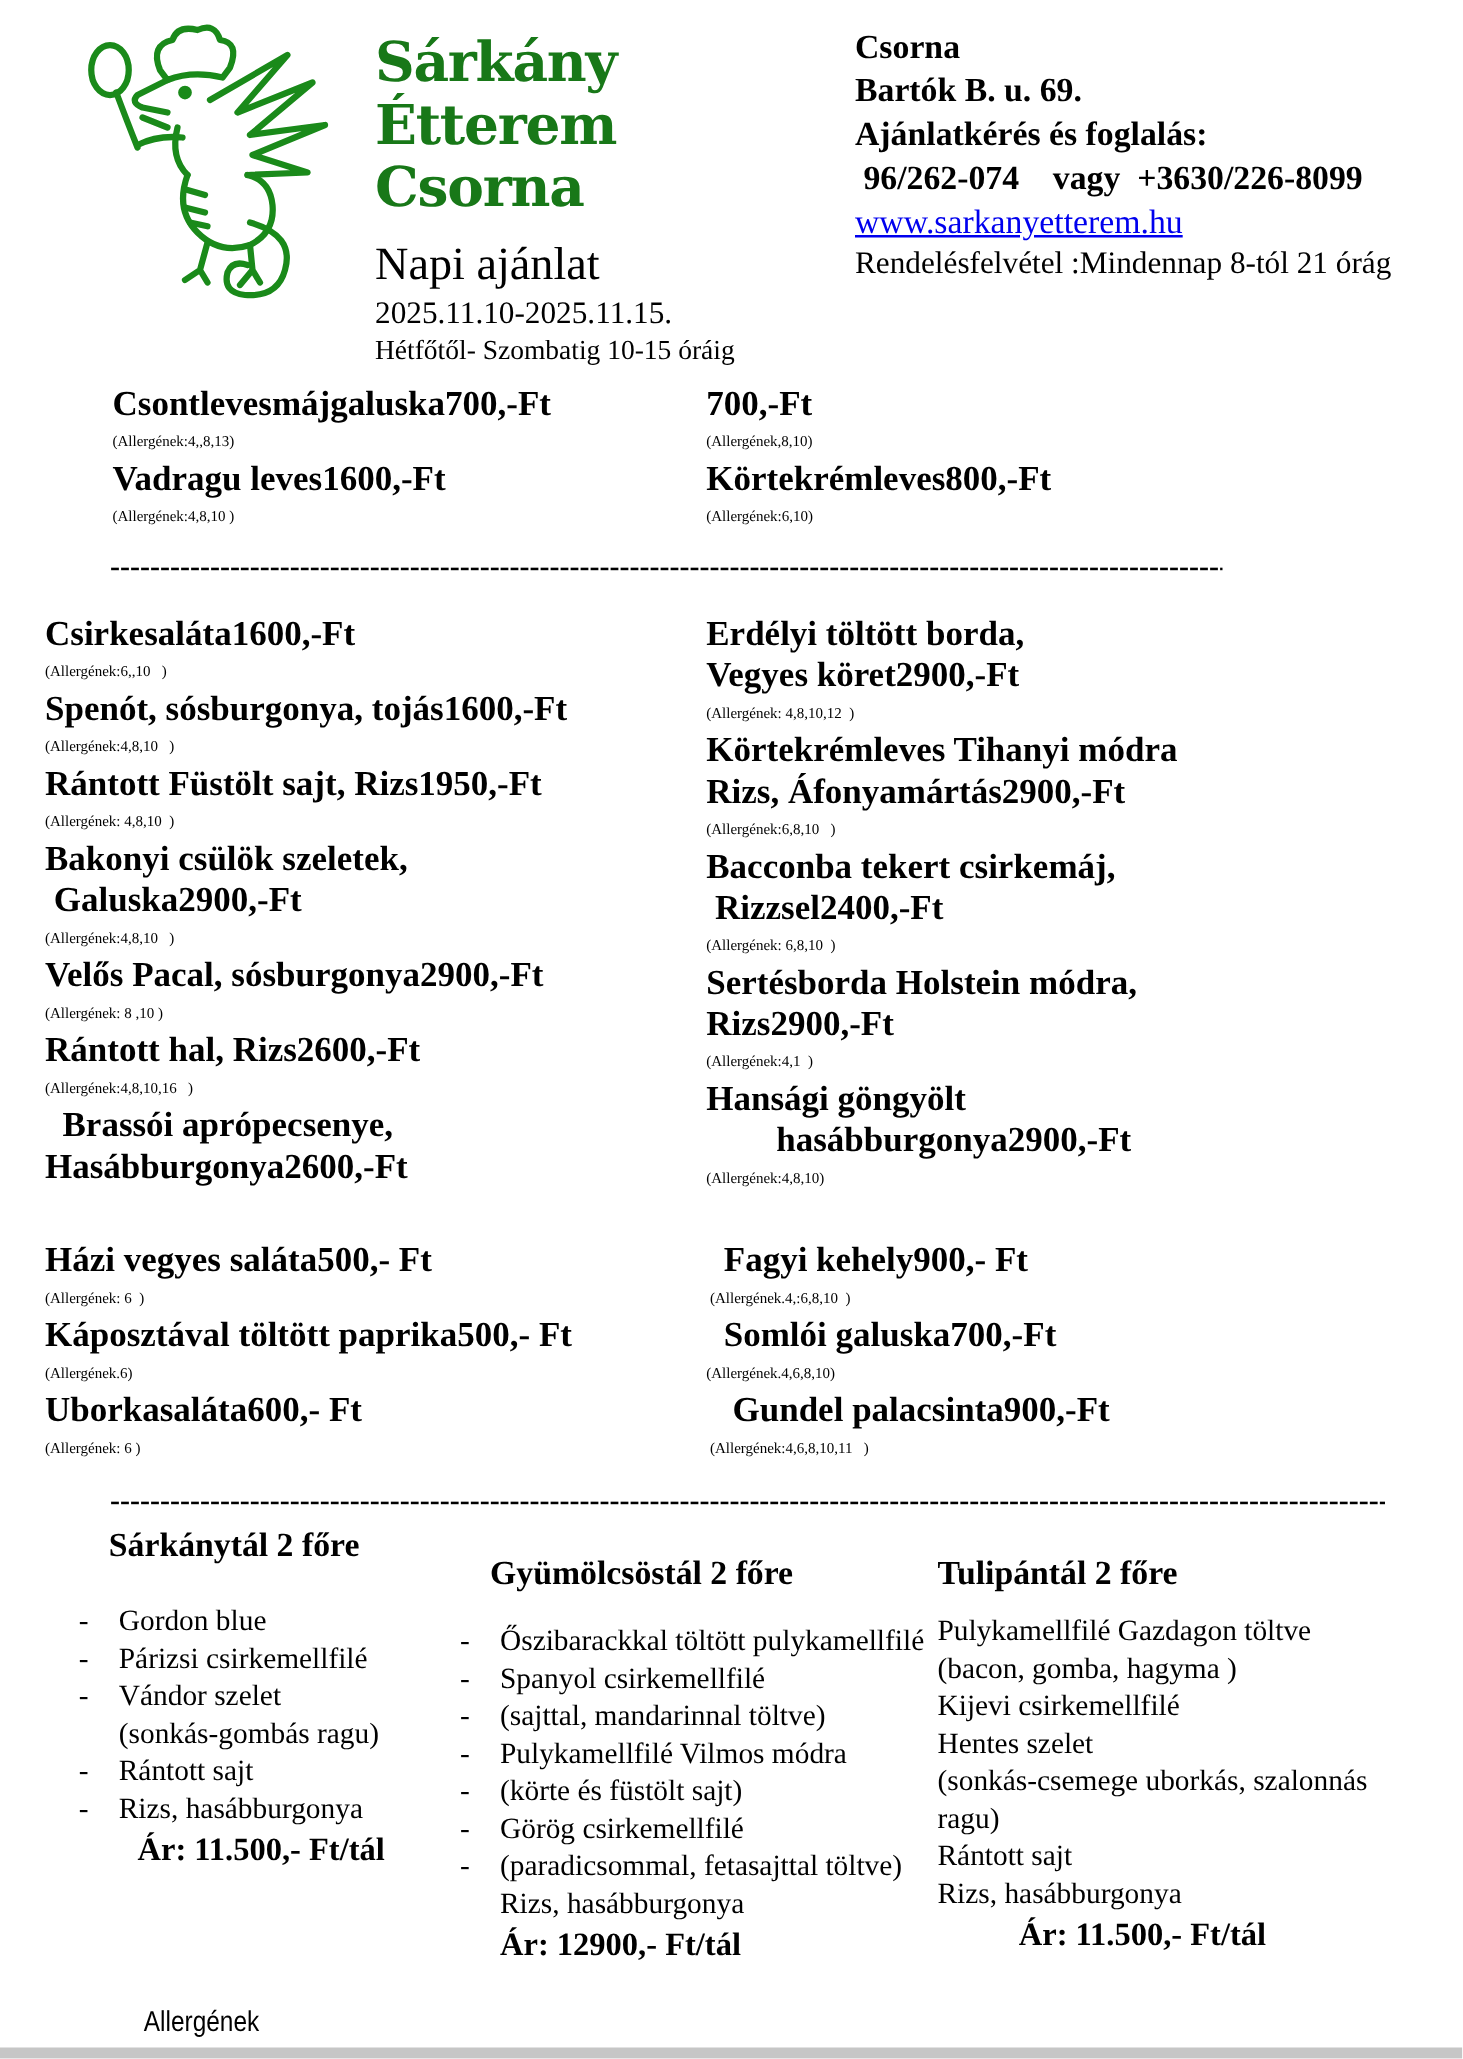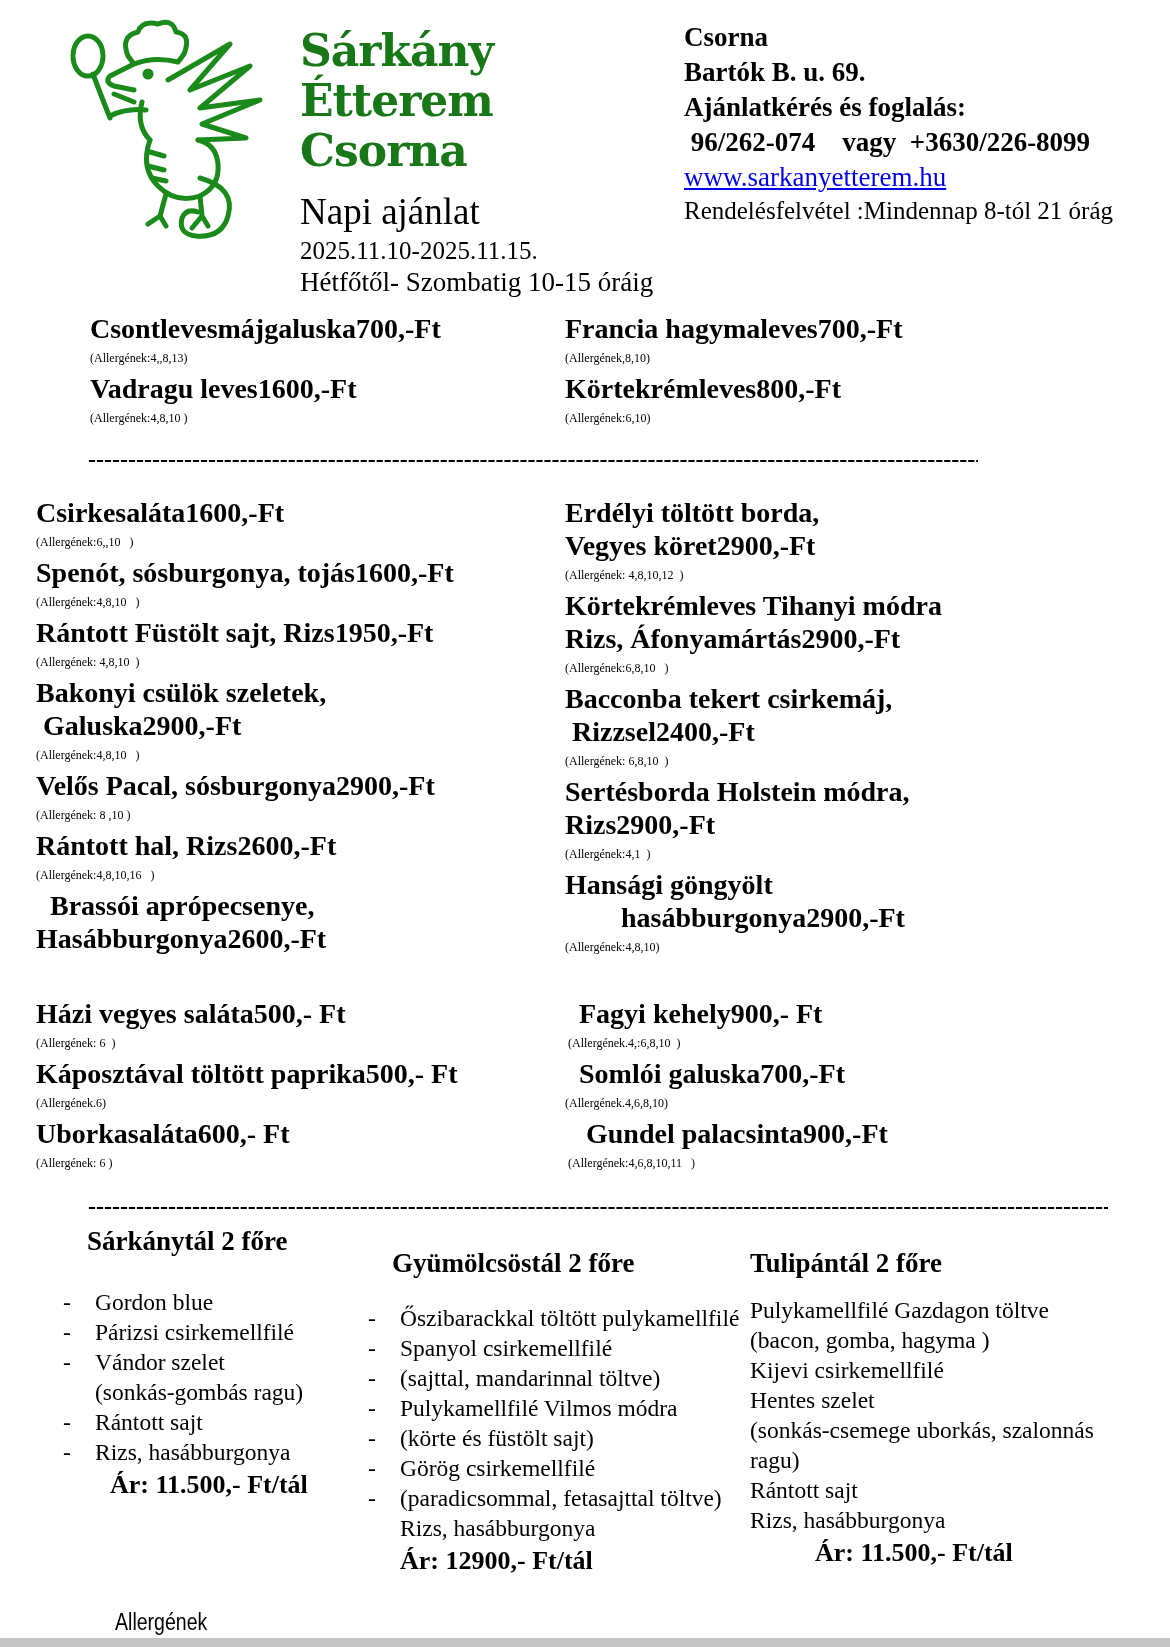--- a/index.html
+++ b/index.html
@@ -7,21 +7,21 @@
     position:relative; width:1170px; height:1647px; background:#ffffff;
     font-family:"Liberation Serif", serif; color:#000; overflow:hidden;
   }
   
   .header { display:flex; padding-top:16px; }
   .logo-wrap { width:300px; box-sizing:border-box; padding-left:48px; }
   .title-block { width:360px; padding-top:10px; }
   .brand { font-family:"DejaVu Serif", serif; font-weight:bold; font-size:44px; line-height:1.14; letter-spacing:-1px; }
   .daily { font-size:37px; font-weight:normal; margin-top:16px; line-height:1.1; }
   .dates { font-size:25px; margin-top:4px; }
-  .open-hours { font-size:27px; margin-top:2px; }
+  .open-hours { font-size:22px; margin-top:2px; }
   .contact { padding-left:24px; padding-top:4px; width:480px; font-size:27px; line-height:1.3; }
   .contact .b { font-weight:bold; }
   .phones { white-space:pre; }
   .website { text-decoration:underline; display:inline-block; cursor:pointer; }
   .order-hours { font-size:25px; }
   
   .two-col { display:grid; grid-template-columns:485px 485px; column-gap:44px; margin-left:36px; }
   .soups { margin-top:14px; }
   .soups .col-left  .menu-item { padding-left:54px; padding-right:12px; }
   .soups .col-right .menu-item { padding-right:62px; }
@@ -113,21 +113,20 @@
           <div class="mi-line">
             <span class="mi-name">Vadragu leves</span>
             <span class="mi-price">1600,-Ft</span>
           </div>
           <div class="mi-allerg">(Allergének:4,8,10 )</div>
         </div>
       </div>
     <div class="col col-right">
         <div class="menu-item">
           <div class="mi-line">
-            <span class="mi-name">Francia hagymaleves</span>
             <span class="mi-price">700,-Ft</span>
           </div>
           <div class="mi-allerg">(Allergének,8,10)</div>
         </div>
         <div class="menu-item">
           <div class="mi-line">
             <span class="mi-name">Körtekrémleves</span>
             <span class="mi-price">800,-Ft</span>
           </div>
           <div class="mi-allerg">(Allergének:6,10)</div>

